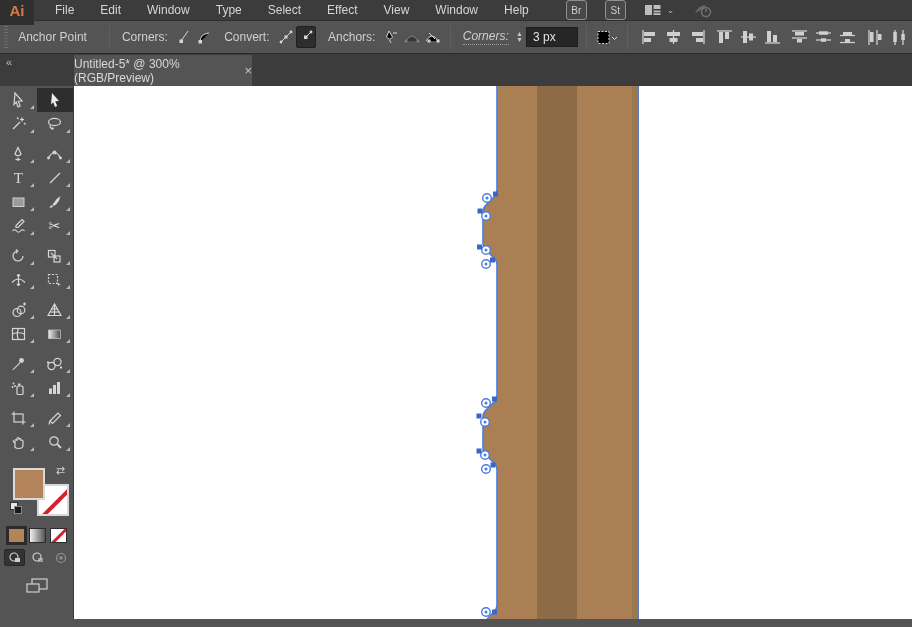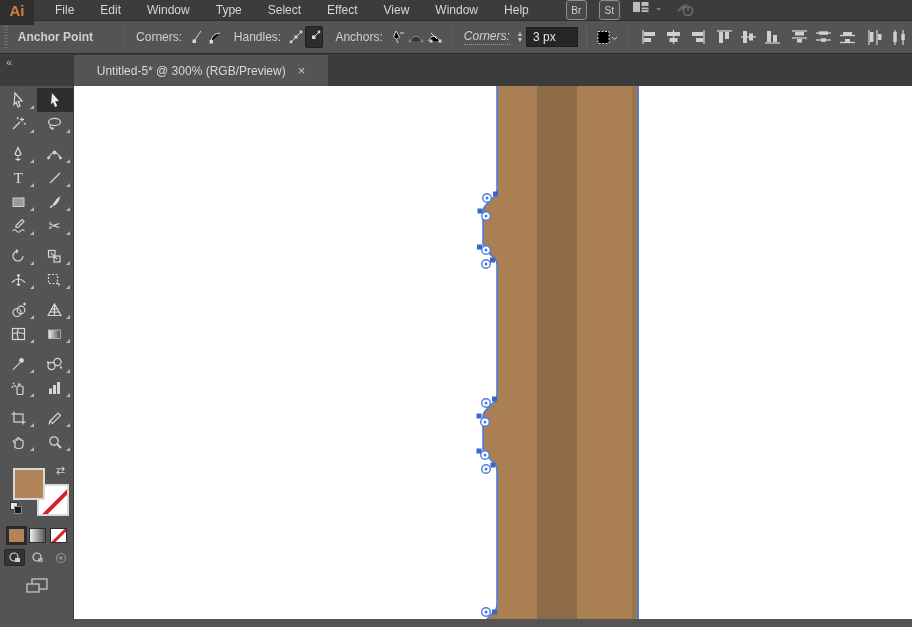--- a/index.html
+++ b/index.html
@@ -4,45 +4,45 @@
 <style>
   * { margin:0; padding:0; box-sizing:border-box; }
   html,body { width:912px; height:627px; overflow:hidden; }
   body { font-family:"Liberation Sans","DejaVu Sans",sans-serif; background:#545454; font-size:12px; color:#d6d6d6; }
 
   
   .menubar { height:21px; background:#3c3c3c; display:flex; align-items:center; border-bottom:1px solid #2e2e2e; }
   .ai-logo { width:34px; height:29px; background:#2f2f2f; color:#d77b3f; font-weight:bold; font-size:15px; display:flex; align-items:center; justify-content:center; }
   .menu-items { display:flex; align-items:flex-end; height:100%; margin-left:8px; }
   .menu-item { padding:0 13px; height:100%; display:flex; align-items:center; color:#d6d6d6; cursor:default; }
-  .mb-right { display:flex; align-items:flex-start; gap:12px; margin-left:24px; }
+  .mb-right { display:flex; align-items:center; gap:18px; margin-left:24px; }
   .sq-btn { width:21px; height:20px; border:1px solid #8f8f8f; border-radius:3px; color:#cfcfcf; font-size:10px; display:flex; align-items:center; justify-content:center; background:#484848; }
   .ws-wrap { display:flex; align-items:center; gap:5px; }
   .chev { font-size:9px; color:#bdbdbd; }
   .sync-icon { opacity:.55; }
 
   
   .controlbar { height:33px; background:#545454; display:flex; align-items:center; border-bottom:1px solid #2c2c2c; padding-left:4px; }
   .grip { width:5px; height:22px; margin-right:6px;
           background:repeating-linear-gradient(0deg,#6e6e6e 0 1px,transparent 1px 3px); }
   .cb-label { color:#cfcfcf; margin:0 6px 0 4px; white-space:nowrap; }
-  .cb-label.bold { font-weight:bold; margin-right:22px; }
+  .cb-label.bold { font-weight:normal; margin-right:14px; }
   .sep { width:1px; height:24px; background:#434343; border-right:1px solid #5f5f5f; margin:0 8px; }
   .icon-btn { width:24px; height:22px; display:flex; align-items:center; justify-content:center; border-radius:2px; }
   .icon-btn.pressed { background:#2d2d2d; border:1px solid #1f1f1f; }
   .icon-btn.disabled { opacity:.35; }
   .dotted-u { border-bottom:1px dotted #9a9a9a; padding-bottom:1px;font-style:italic; }
   .stepper { display:flex; flex-direction:column; width:11px; margin-right:2px; color:#c4c4c4; font-size:7px; line-height:6px; text-align:center; }
   .num-input { width:52px; height:20px; background:#262626; border:1px solid #1d1d1d; color:#e2e2e2; font-size:12px; padding:0 6px; font-family:"Liberation Sans",sans-serif; }
   .align-group { display:flex; align-items:center; gap:7px; margin:0 5px; }
 
   
   .tabbar { height:32px; background:#3c3c3c; display:flex; align-items:flex-end; position:relative; }
   .collapse-btn { position:absolute; left:6px; top:2px; color:#bdbdbd; font-size:11px; letter-spacing:-1px; }
-  .doc-tab { margin-left:74px; width:254px; height:31px; background:#545454; display:flex; align-items:center; justify-content:center; gap:12px; color:#d9d9d9; }
+  .doc-tab { margin-left:74px; width:178px; height:31px; background:#545454; display:flex; align-items:center; justify-content:center; gap:12px; color:#d9d9d9; }
   .tab-close { color:#c7c7c7; font-size:13px; }
 
   
   .main { display:flex; height:533px; }
   .toolspanel { width:74px; background:#545454; border-right:1px solid #3a3a3a; padding-top:2px; position:relative; }
   .tool-row { display:flex; }
   .tool { width:37px; height:24px; display:flex; align-items:center; justify-content:center; position:relative; }
   .tool.active { background:#2e2e2e; }
   .tool.fly::after { content:""; position:absolute; right:3px; bottom:3px; border-left:4px solid transparent; border-bottom:4px solid #b9b9b9; }
   .tgap { height:6px; }
@@ -119,21 +119,21 @@
       <rect x="3.5" y="10.5" width="3.5" height="3.5" fill="#d6d6d6" stroke="none"></rect>
     </svg>
   </div>
   <div class="icon-btn">
     <svg width="16" height="16" viewBox="0 0 16 16">
       <path d="M4,13 Q4,5 13,4" stroke="#d6d6d6"></path>
       <rect x="2.5" y="11" width="3.5" height="3.5" fill="#d6d6d6" stroke="none"></rect>
     </svg>
   </div>
 
-  <span class="cb-label" style="margin-left:10px">Handles:</span>
+  <span class="cb-label" style="margin-left:10px">Convert:</span>
   <div class="icon-btn">
     <svg width="16" height="16" viewBox="0 0 16 16">
       <line x1="3" y1="13" x2="13" y2="3" stroke="#d6d6d6"></line>
       <circle cx="3" cy="13" r="1.4" fill="#d6d6d6" stroke="none"></circle>
       <circle cx="13" cy="3" r="1.4" fill="#d6d6d6" stroke="none"></circle>
       <rect x="6.5" y="6.5" width="3" height="3" fill="#d6d6d6" stroke="none"></rect>
     </svg>
   </div>
   <div class="icon-btn pressed">
     <svg width="16" height="16" viewBox="0 0 16 16">

